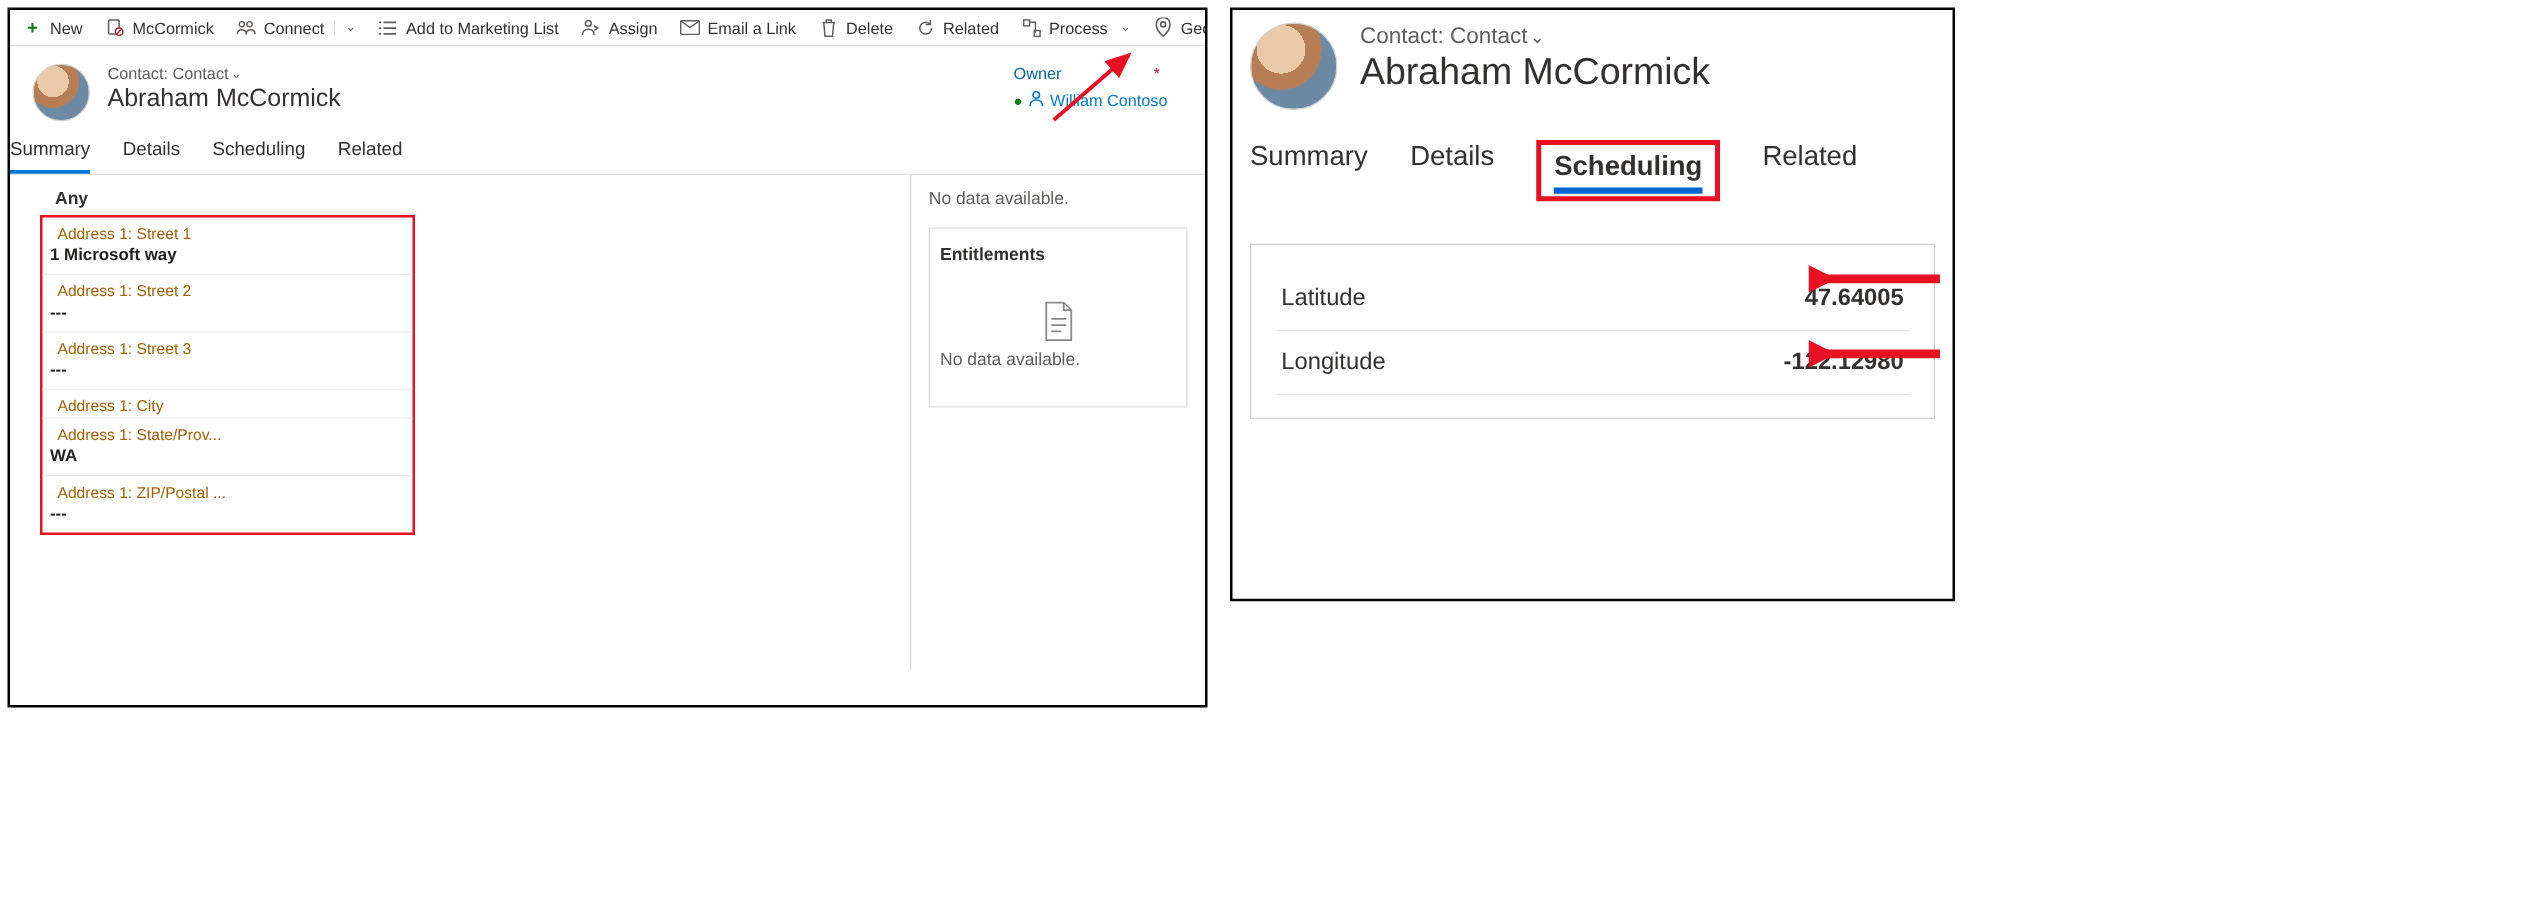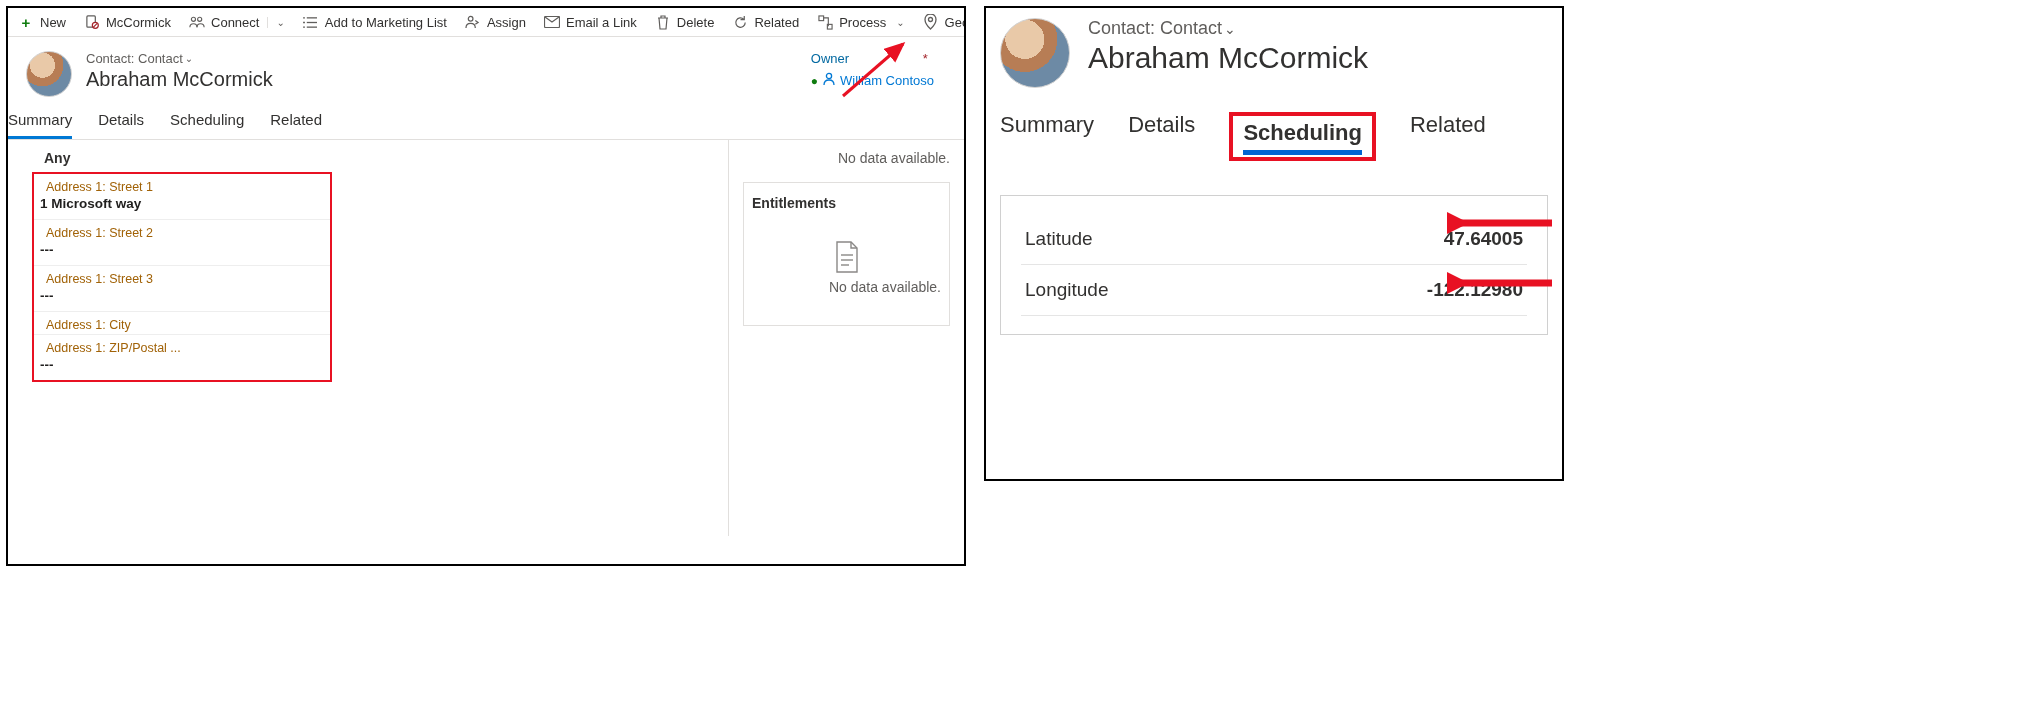--- a/index.html
+++ b/index.html
@@ -109,21 +109,21 @@
     border:2px solid #e81123;
     width:300px;
     margin-left:6px;
   }
   .addr-row { border-bottom:1px solid #eee; }
   .addr-row:last-child { border-bottom:none; }
   .addr-label { color:#a16207; font-size:12.5px; padding:6px 12px 2px 12px; }
   .addr-value { color:#201f1e; font-weight:600; font-size:13.5px; padding:0 6px 8px 6px; }
 
   .section-h { font-weight:600; margin:18px 0 12px 0; }
-  .nodata { color:#605e5c; text-align:right; }
+  .nodata { color:#605e5c; text-align:left; }
   .doc-ico { margin:30px auto 6px auto; display:block; }
   .entitle-card { border:1px solid #e1dfdd; margin-top:16px; padding:12px 8px 30px 8px; }
 
   
   .red-arrow {
     position:absolute;
     pointer-events:none;
   }
 
   
@@ -295,20 +295,24 @@
         <div class="addr-row">
           <div class="addr-label">Address 1: Street 2</div>
           <div class="addr-value">---</div>
         </div>
         <div class="addr-row">
           <div class="addr-label">Address 1: Street 3</div>
           <div class="addr-value">---</div>
         </div>
         <div class="addr-row">
           <div class="addr-label">Address 1: City</div>
+        </div>
+        <div class="addr-row">
+          <div class="addr-label">Address 1: State/Prov...</div>
+          <div class="addr-value">WA</div>
         </div>
         <div class="addr-row">
           <div class="addr-label">Address 1: ZIP/Postal ...</div>
           <div class="addr-value">---</div>
         </div>
       </div>
     </div>
 
     <div class="col-right">
       <div class="nodata" style="margin-top:6px;">No data available.</div>

